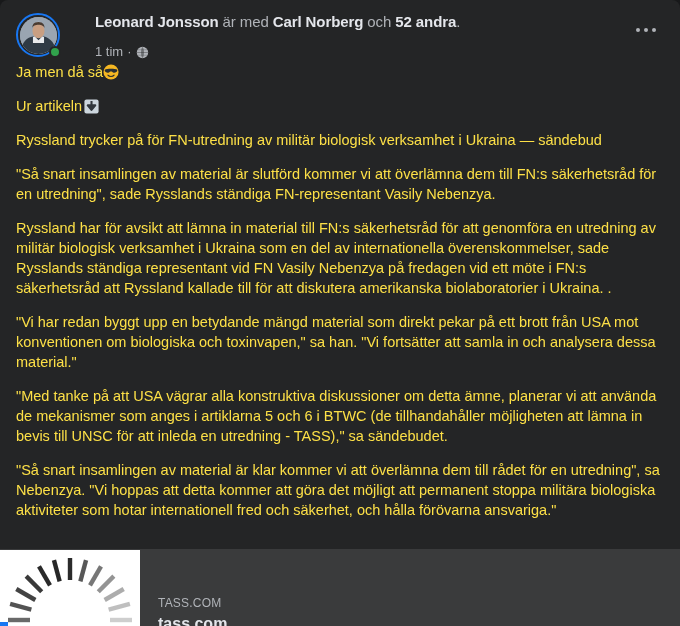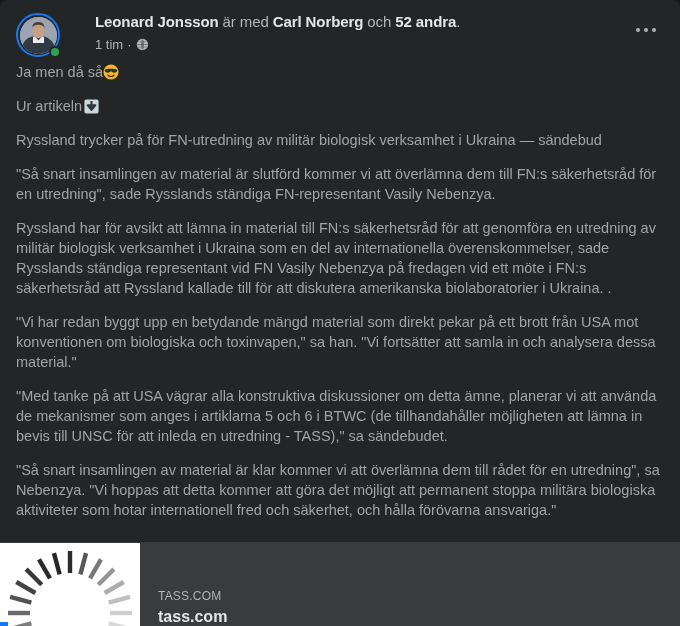--- a/index.html
+++ b/index.html
@@ -73,25 +73,25 @@
     font-size: 15px;
     color: #b0b3b8;
     letter-spacing: -0.1px;
     white-space: nowrap;
   }
   .name-line .strong {
     color: #e4e6eb;
     font-weight: bold;
   }
   .meta-line {
-    margin-top: 6px;
+    margin-top: 13px;
     font-size: 13px;
     color: #b0b3b8;
     display: flex;
-    align-items: flex-start;
+    align-items: center;
     gap: 4px;
   }
   .globe-icon {
     display: inline-block;
     width: 13px;
     height: 13px;
     position: relative;
     top: 1px;
   }
   .globe-icon svg { display:block; }
@@ -108,22 +108,22 @@
   .menu-dots span {
     width: 4px;
     height: 4px;
     border-radius: 50%;
     background: #b0b3b8;
     display: block;
   }
 
   
   .post-body {
-    padding: 4px 16px 8px 16px;
-    color: #a3a3a3;
+    padding: 4px 16px 15px 16px;
+    color: #fde047;
     font-size: 14.5px;
     line-height: 20px;
     flex: 1 1 auto;
   }
   .post-body p {
     margin: 0 0 14px 0;
   }
   .emoji-sun {
     display: inline-block;
     width: 16px; height: 16px;

